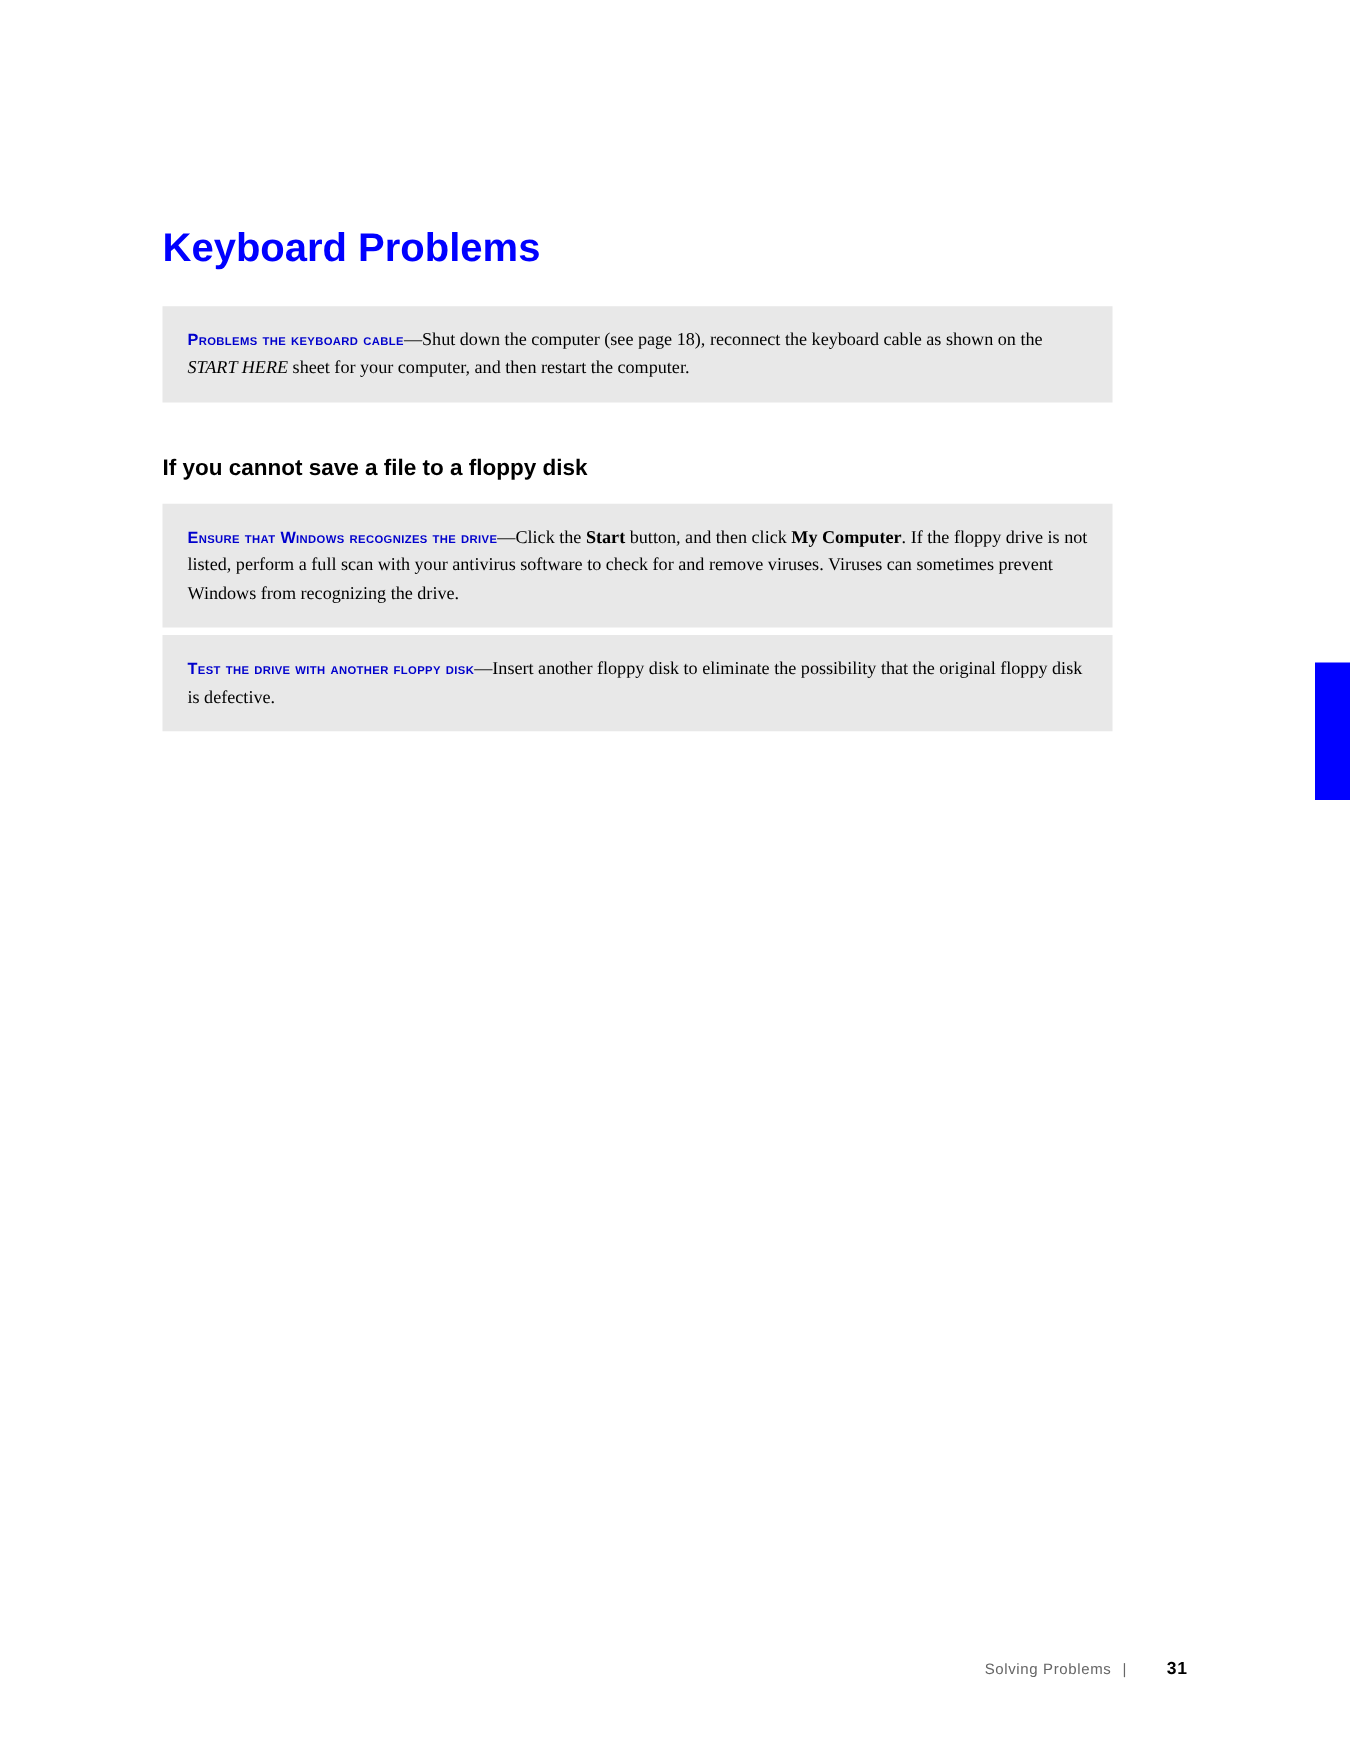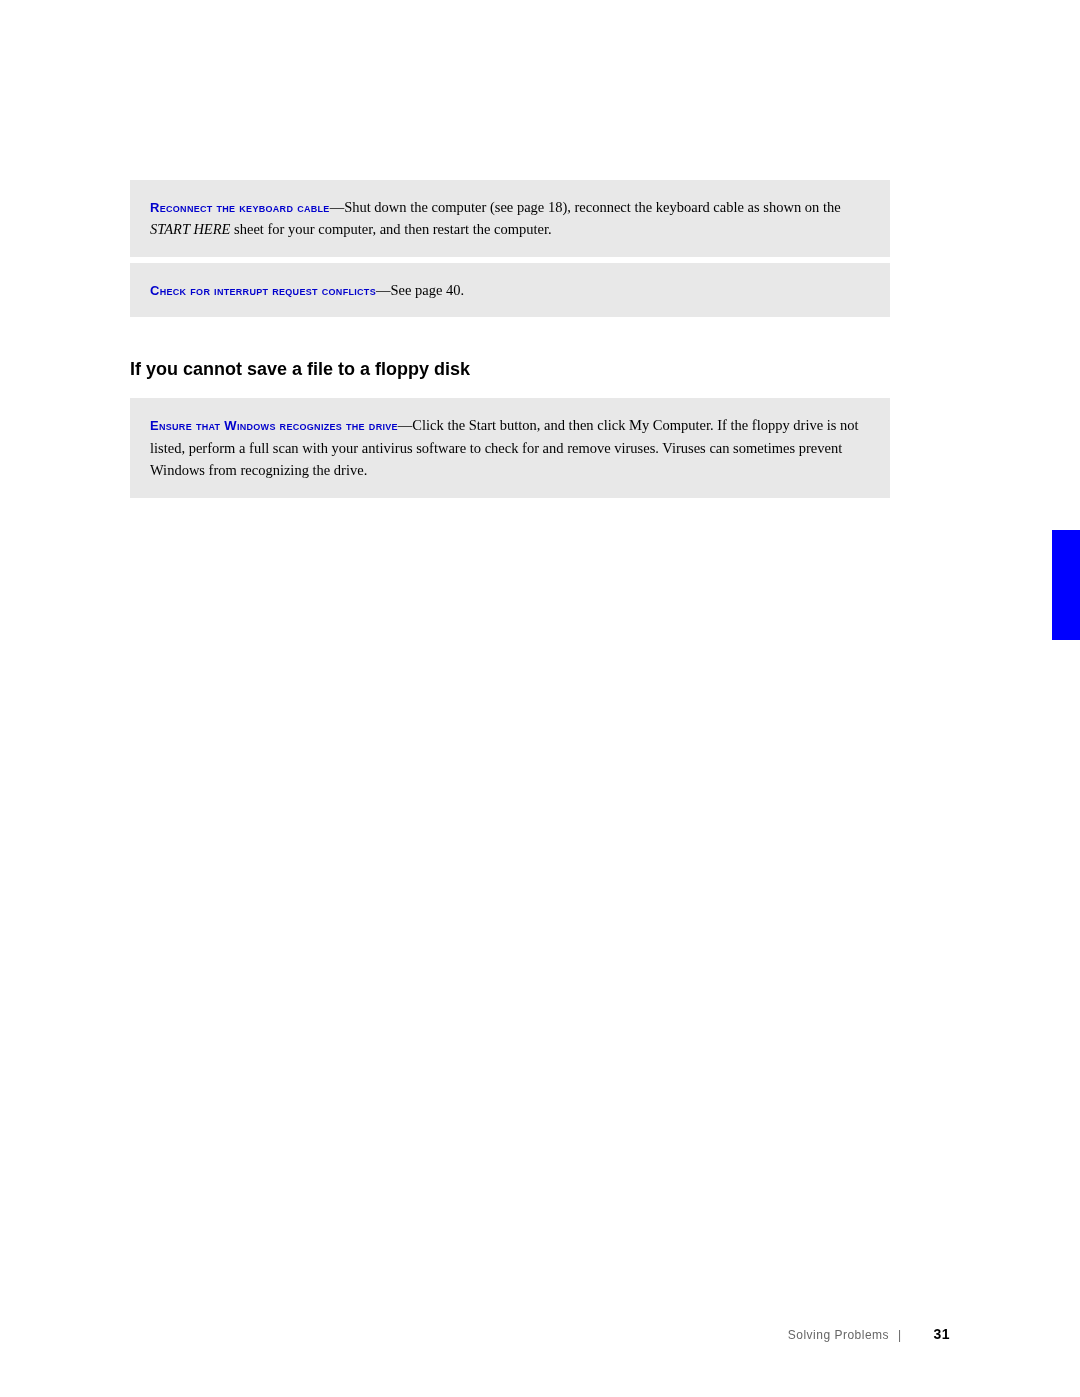--- a/index.html
+++ b/index.html
@@ -99,54 +99,55 @@
       color: #000000;
       font-size: 14px;
       margin-left: 23px;
     }
 
     .footer-separator {
       margin: 0 5px;
     }
 
     strong.bold-inline {
-      font-weight: normal;
+      font-weight: bold;
     }
   </style>
 </head>
 <body>
 
 <div class="page-content">
 
+  <h1 class="section-title">Keyboard Problems</h1>
 
   <div class="keyboard-boxes">
 
     <div class="info-box">
       <p>
-        <span class="label-small-caps">Reconnect the keyboard cable</span><span>—</span>Shut down the computer (see page 18), reconnect the keyboard cable as shown on the <em class="start-here">START HERE</em> sheet for your computer, and then restart the computer.
+        <span class="label-small-caps">Problems the keyboard cable</span><span>—</span>Shut down the computer (see page 18), reconnect the keyboard cable as shown on the <em class="start-here">START HERE</em> sheet for your computer, and then restart the computer.
       </p>
     </div>
 
-    <div class="info-box">
-      <p>
-        <span class="label-small-caps">Check for interrupt request conflicts</span><span>—</span>See page 40.
-      </p>
-    </div>
   </div>
 
   <div class="drive-section">
 
     <h2 class="subsection-title">If you cannot save a file to a floppy disk</h2>
 
     <div class="info-box">
       <p>
         <span class="label-small-caps">Ensure that Windows recognizes the drive</span><span>—</span>Click the <strong class="bold-inline">Start</strong> button, and then click <strong class="bold-inline">My Computer</strong>. If the floppy drive is not listed, perform a full scan with your antivirus software to check for and remove viruses. Viruses can sometimes prevent Windows from recognizing the drive.
       </p>
     </div>
 
+    <div class="info-box">
+      <p>
+        <span class="label-small-caps">Test the drive with another floppy disk</span><span>—</span>Insert another floppy disk to eliminate the possibility that the original floppy disk is defective.
+      </p>
+    </div>
   </div>
 
 </div>
 
 <div class="blue-sidebar"></div>
 
 <div class="footer">
   <span>Solving Problems</span>
   <span class="footer-separator">|</span>
   <span class="page-num">31</span>

